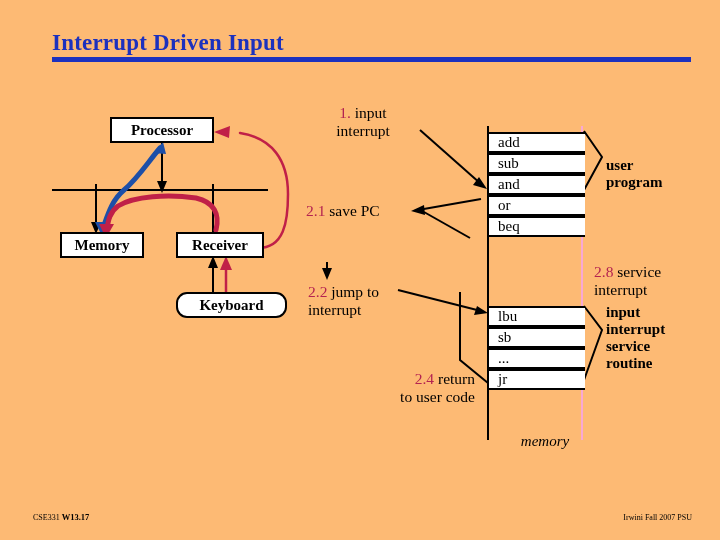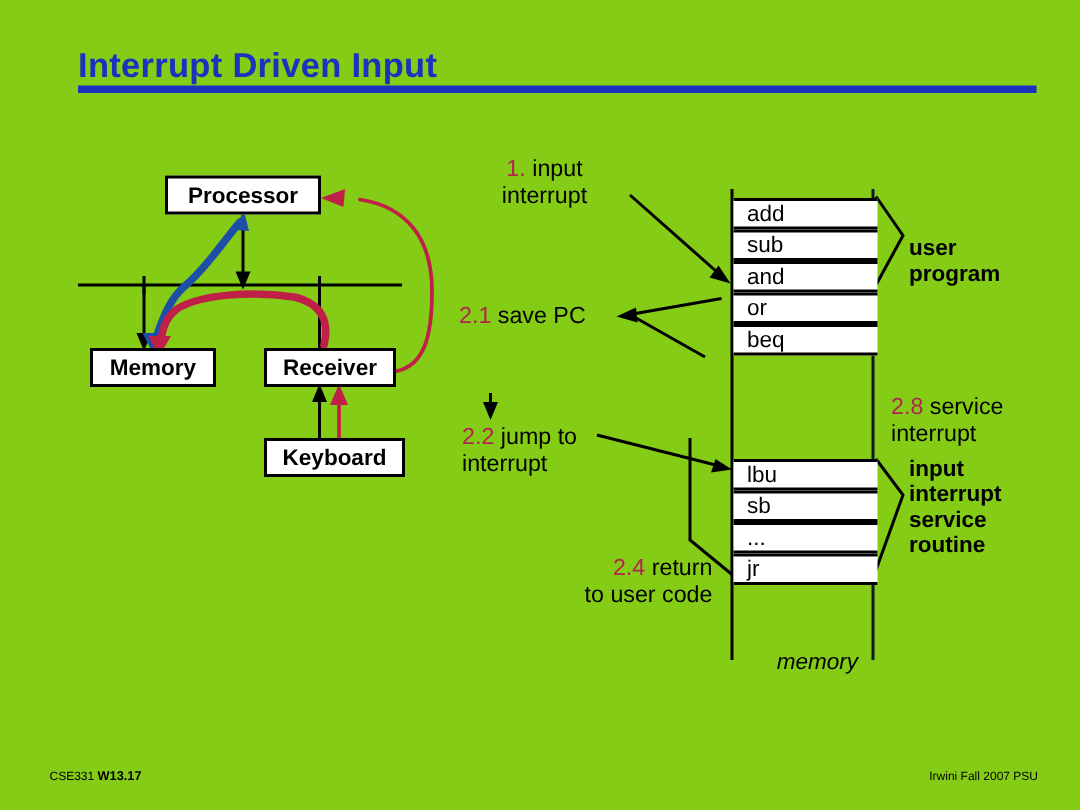--- a/index.html
+++ b/index.html
@@ -4,23 +4,23 @@
 <style>
   html, body {
     margin: 0;
     padding: 0;
     background: #ffffff;
   }
   #slide {
     position: relative;
     width: 720px;
     height: 540px;
-    background: #84cc16;
+    background: #fdba74;
     overflow: hidden;
-    font-family: Liberation Sans, sans-serif;
+    font-family: Liberation Serif, serif;
     color: #000000;
   }
 
   
   #title-text {
     position: absolute;
     left: 52px;
     top: 30px;
     font-size: 23px;
     font-weight: bold;
@@ -47,41 +47,41 @@
     display: flex;
     align-items: center;
     justify-content: center;
     box-sizing: border-box;
     white-space: nowrap;
     z-index: 5;
   }
   #box-processor { left: 110px; top: 117px; width: 104px; height: 26px; }
   #box-memory    { left: 60px;  top: 232px; width: 84px;  height: 26px; }
   #box-receiver  { left: 176px; top: 232px; width: 88px;  height: 26px; }
-  #box-keyboard  { left: 176px; top: 292px; width: 94px;  height: 26px; }
+  #box-keyboard  { left: 176px; top: 292px; width: 111px;  height: 26px; border-radius: 11px; }
 
   
   svg.overlay {
     position: absolute;
     left: 0;
     top: 0;
     width: 720px;
     height: 540px;
     pointer-events: none;
   }
 
   
   #mem-column {
     position: absolute;
     left: 487px;
     top: 126px;
     width: 96px;
     height: 314px;
     border-left: 2px solid #000000;
-    border-right: 2px solid #0f172a;
+    border-right: 2px solid #f9a8d4;
     box-sizing: border-box;
     z-index: 4;
   }
   .mem-cell {
     position: absolute;
     left: 0;
     width: 96px;
     box-sizing: border-box;
     font-size: 15px;
     line-height: 1;

